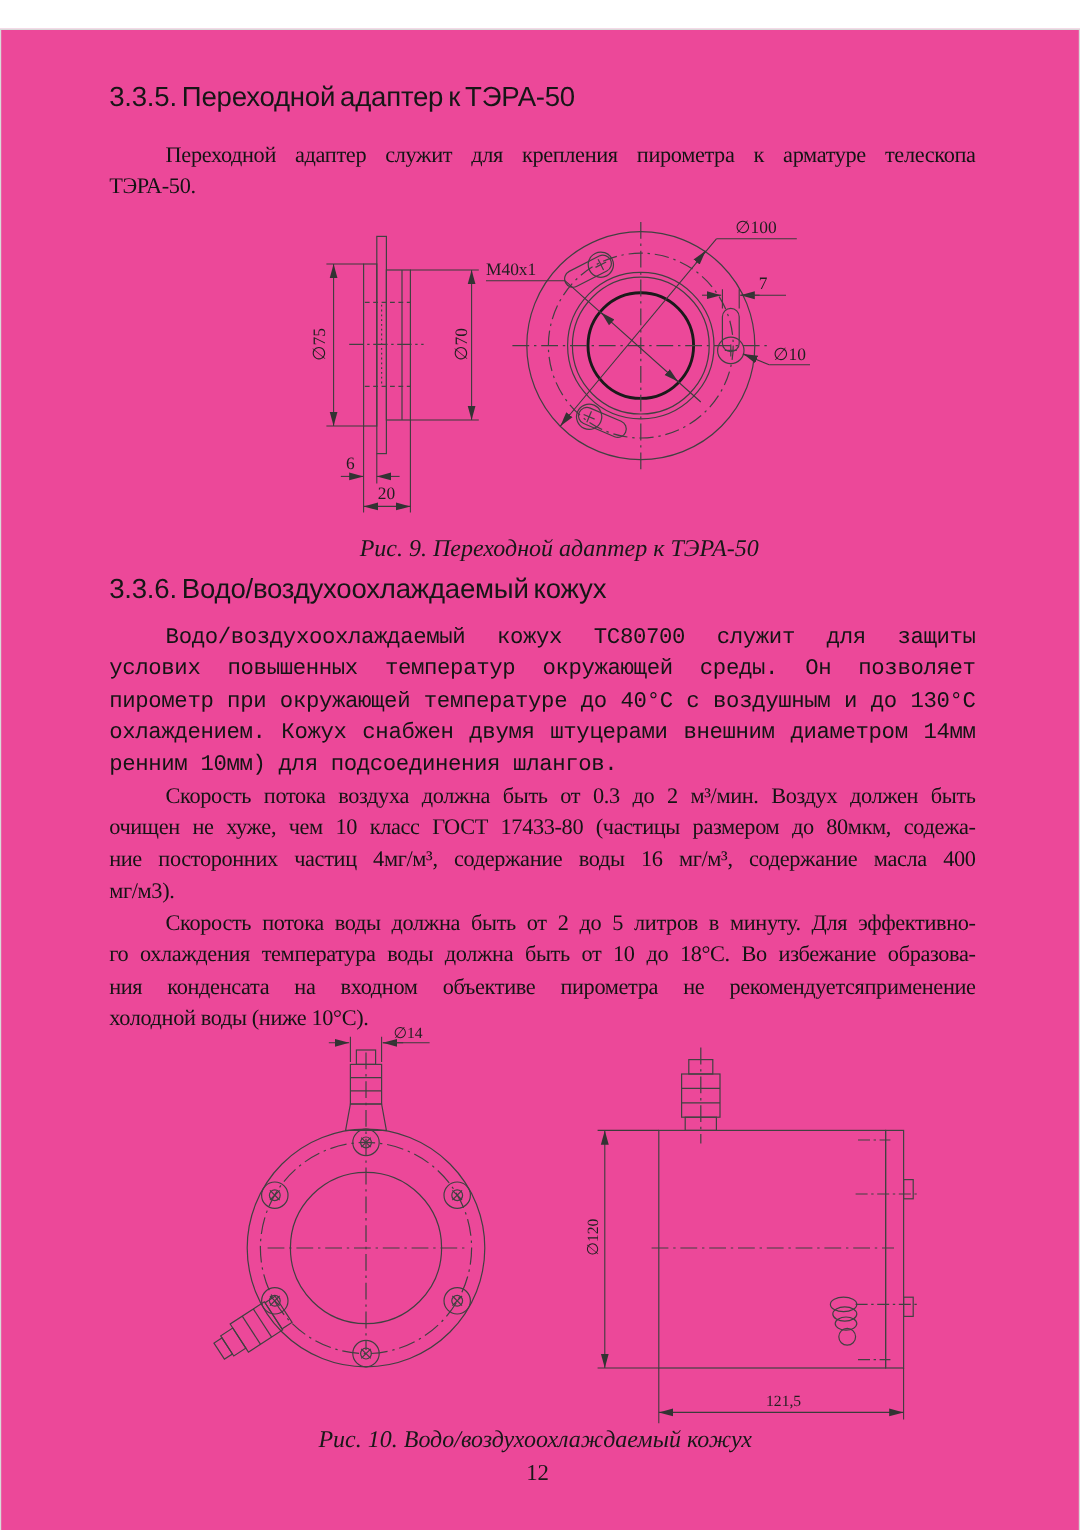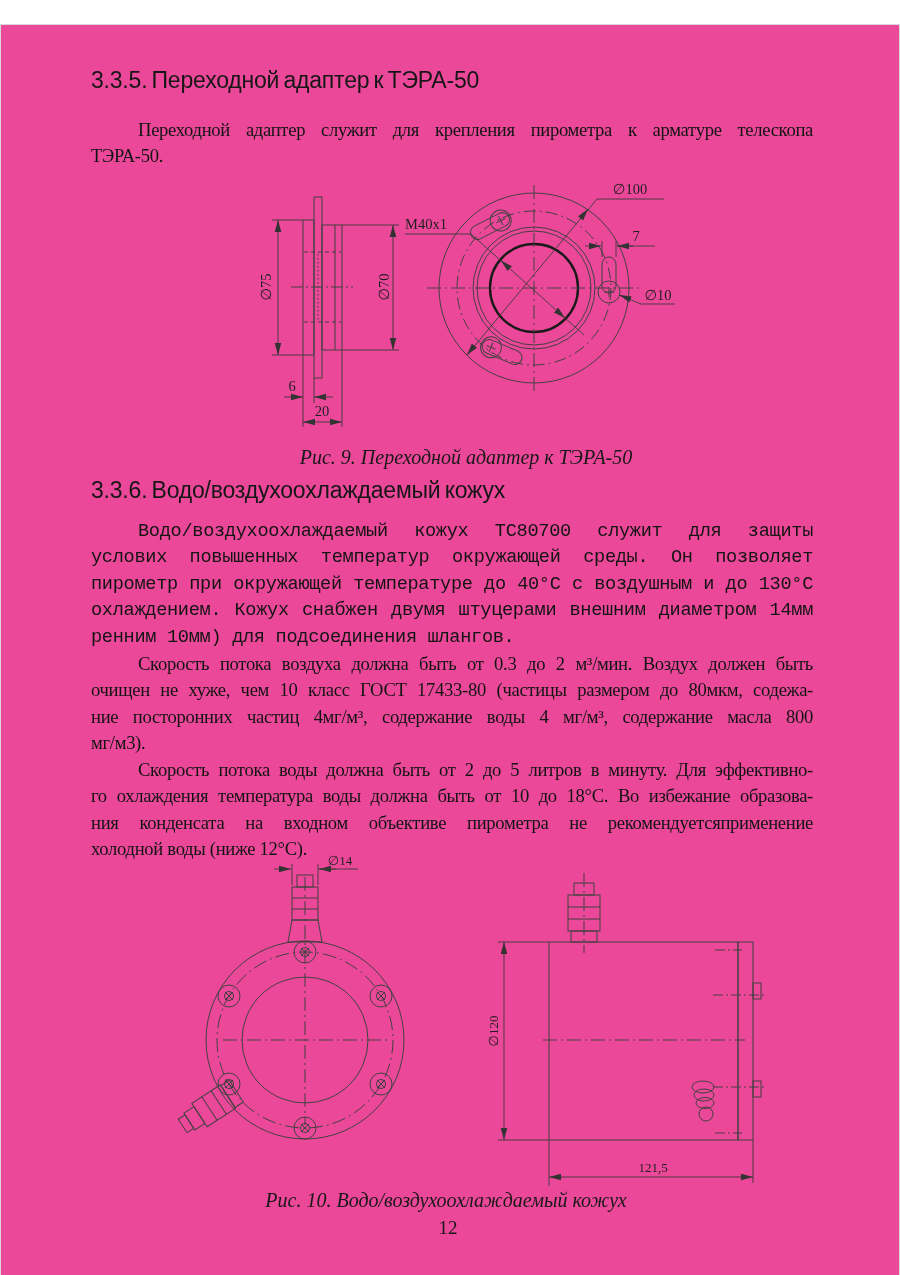--- a/index.html
+++ b/index.html
@@ -133,29 +133,29 @@
     <div class="jl ind">Водо/воздухоохлаждаемый кожух ТС80700 служит для защиты пирометра в</div>
     <div class="jl">услових повышенных температур окружающей среды. Он позволяет применять</div>
     <div class="jl">пирометр при окружающей температуре до 40°С с воздушным и до 130°С с водяным</div>
     <div class="jl">охлаждением. Кожух снабжен двумя штуцерами внешним диаметром 14мм (внут-</div>
     <div class="pl">ренним 10мм) для подсоединения шлангов.</div>
   </div>
 
   <div class="abs para" style="top:626px;">
     <div class="jl ind">Скорость потока воздуха должна быть от 0.3 до 2 м³/мин. Воздух должен быть</div>
     <div class="jl">очищен не хуже, чем 10 класс  ГОСТ 17433-80 (частицы размером до 80мкм, содежа-</div>
-    <div class="jl">ние посторонних частиц 4мг/м³, содержание воды 4 мг/м³, содержание масла 800</div>
+    <div class="jl">ние посторонних частиц 4мг/м³, содержание воды 16 мг/м³, содержание масла 400</div>
     <div class="pl">мг/м3).</div>
   </div>
 
   <div class="abs para" style="top:732px;">
     <div class="jl ind">Скорость потока воды должна быть от 2 до 5 литров в минуту. Для эффективно-</div>
     <div class="jl">го охлаждения температура воды должна быть от 10 до 18°С. Во избежание образова-</div>
     <div class="jl">ния конденсата на входном объективе пирометра не рекомендуетсяприменение</div>
-    <div class="pl">холодной воды (ниже 12°С).</div>
+    <div class="pl">холодной воды (ниже 10°С).</div>
   </div>
 
   <svg width="900" height="335" viewBox="0 0 900 335" style="top:828px;">
     <defs>
       <marker id="a10" markerWidth="14" markerHeight="9" refX="12" refY="4" orient="auto-start-reverse" markerUnits="userSpaceOnUse">
         <path d="M12,4 L0,0.7 L0,7.3 Z" fill="#333"></path>
       </marker>
     </defs>
 
     <g>

